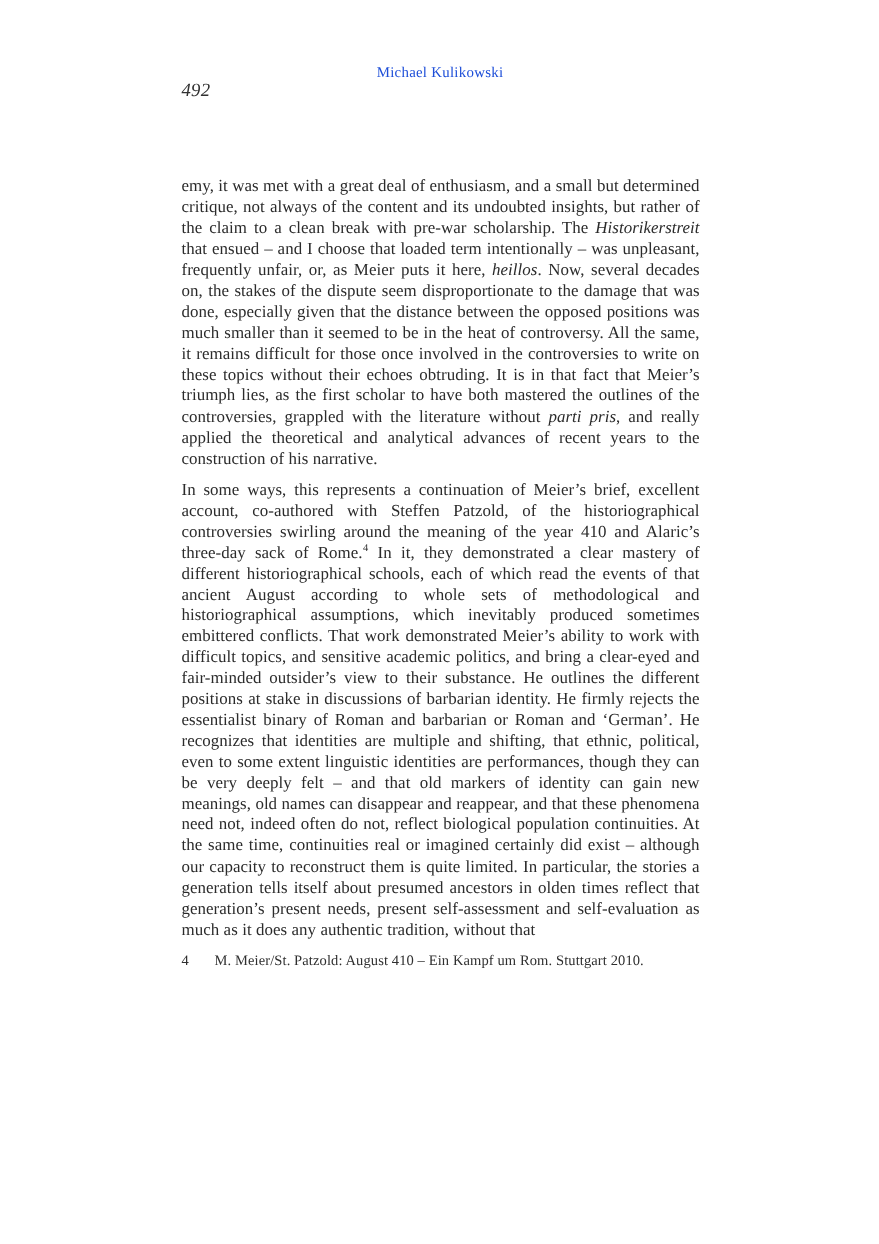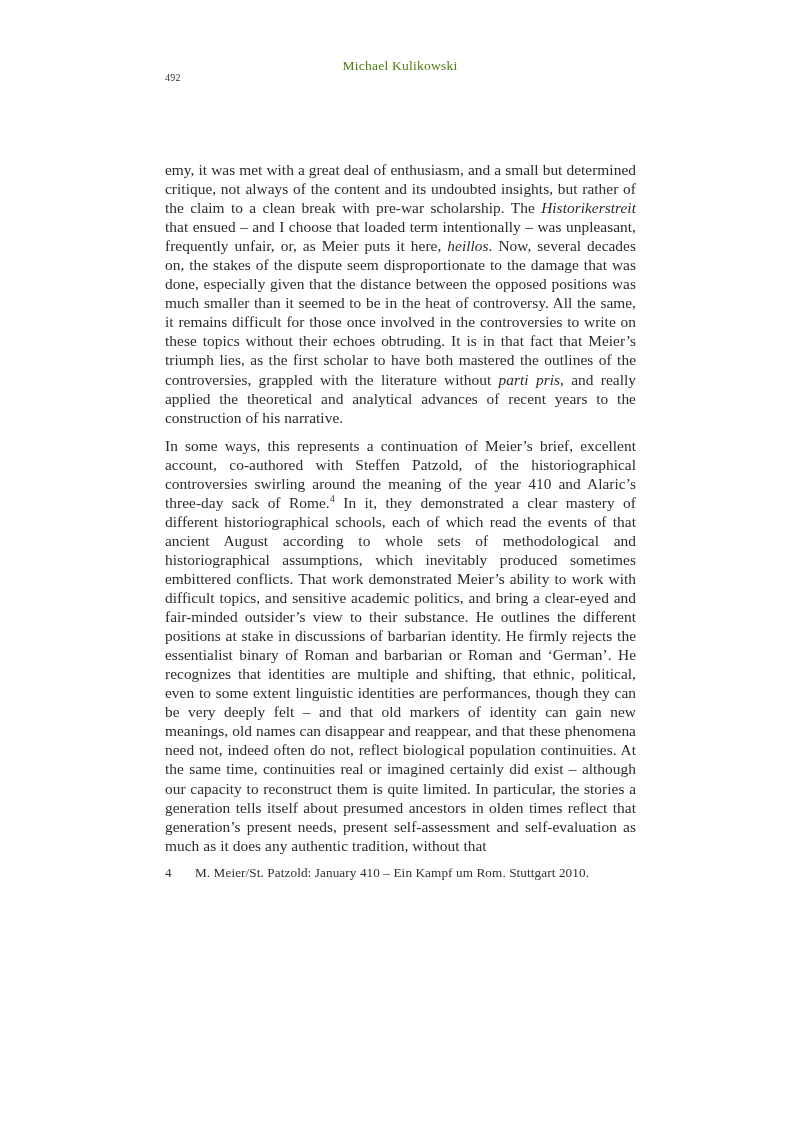--- a/index.html
+++ b/index.html
@@ -28,33 +28,34 @@
     position: absolute;
     left: 165px;
     top: 58px;
     width: 470px;
     height: 32px;
   }
   .folio {
     position: absolute;
     left: 0;
     top: 14px;
-    font-size: 10px;
+    font-size: 17px;
     letter-spacing: 0.2px;
     color: #313131;
+    font-style: italic;
   }
   .head-title {
     position: absolute;
     left: 0;
     right: 0;
     top: 0;
     text-align: center;
     font-size: 13.5px;
     letter-spacing: 0.25px;
-    color: #4d7c0f;
+    color: #1d4ed8;
   }
 
   
   .body-col {
     position: absolute;
     left: 165px;
     top: 160px;
     width: 471px;
   }
   .para {
@@ -113,17 +114,17 @@
   </div>
 
   <div class="body-col">
     <p class="para"><span>emy, it was met with a great deal of enthusiasm, and a small but determined critique, not always of the content and its undoubted insights, but rather of the claim to a clean break with pre-war scholarship. The </span><em>Historikerstreit</em><span> that ensued – and I choose that loaded term intentionally – was unpleasant, frequently unfair, or, as Meier puts it here, </span><em>heillos</em><span>. Now, several decades on, the stakes of the dispute seem disproportionate to the damage that was done, especially given that the distance between the opposed positions was much smaller than it seemed to be in the heat of controversy. All the same, it remains difficult for those once involved in the controversies to write on these topics without their echoes obtruding. It is in that fact that Meier’s triumph lies, as the first scholar to have both mastered the outlines of the controversies, grappled with the literature without </span><em>parti pris</em><span>, and really applied the theoretical and analytical advances of recent years to the construction of his narrative.</span></p>
     <p class="para"><span>In some ways, this represents a continuation of Meier’s brief, excellent account, co-authored with Steffen Patzold, of the historiographical controversies swirling around the meaning of the year 410 and Alaric’s three-day sack of Rome.</span><sup class="fn-ref">4</sup><span> In it, they demonstrated a clear mastery of different historiographical schools, each of which read the events of that ancient August according to whole sets of methodological and historiographical assumptions, which inevitably produced sometimes embittered conflicts. That work demonstrated Meier’s ability to work with difficult topics, and sensitive academic politics, and bring a clear-eyed and fair-minded outsider’s view to their substance. He outlines the different positions at stake in discussions of barbarian identity. He firmly rejects the essentialist binary of Roman and barbarian or Roman and ‘German’. He recognizes that identities are multiple and shifting, that ethnic, political, even to some extent linguistic identities are performances, though they can be very deeply felt – and that old markers of identity can gain new meanings, old names can disappear and reappear, and that these phenomena need not, indeed often do not, reflect biological population continuities. At the same time, continuities real or imagined certainly did exist – although our capacity to reconstruct them is quite limited. In particular, the stories a generation tells itself about presumed ancestors in olden times reflect that generation’s present needs, present self-assessment and self-evaluation as much as it does any authentic tradition, without that</span></p>
   </div>
 
   <div class="footnote-area">
     <div class="footnote">
       <span class="fn-num">4</span>
-      <span class="fn-text">M. Meier/St. Patzold: January 410 – Ein Kampf um Rom. Stuttgart 2010.</span>
+      <span class="fn-text">M. Meier/St. Patzold: August 410 – Ein Kampf um Rom. Stuttgart 2010.</span>
     </div>
   </div>
 
 </div>
 
 </body></html>

